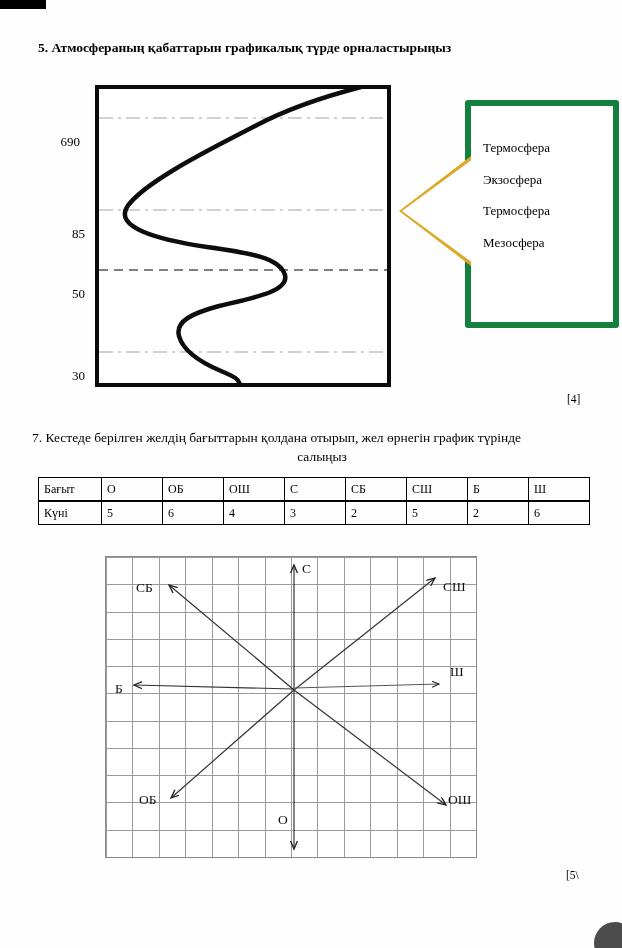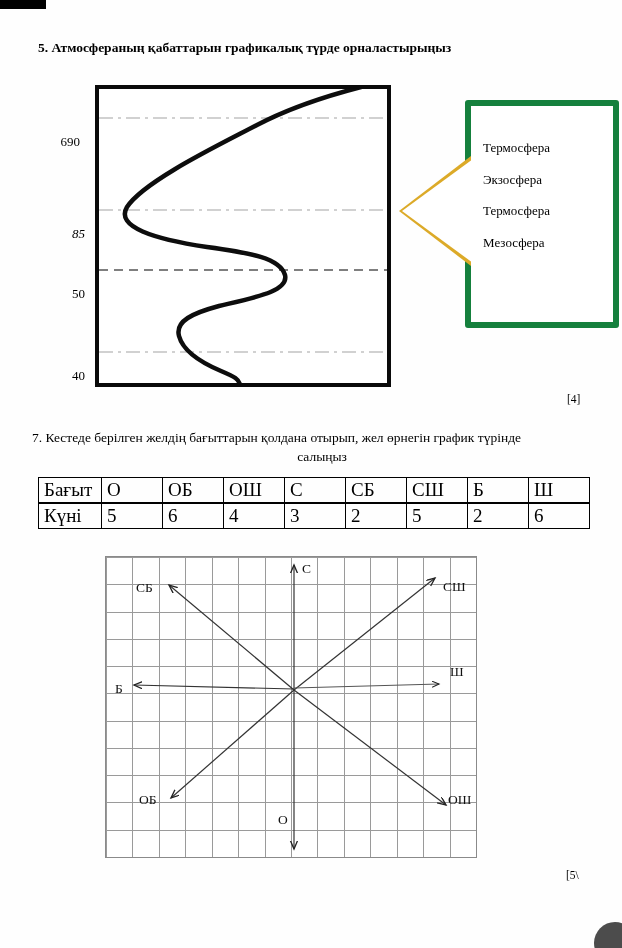--- a/index.html
+++ b/index.html
@@ -6,21 +6,21 @@
   .page{
     position:relative;width:622px;height:948px;background:#fefefe;
     font-family:"Liberation Serif", serif;color:#000;overflow:hidden;
     margin:0 auto;
   }
   .scan-top{position:absolute;left:0;top:0;width:46px;height:9px;background:#000;}
   .scan-corner{position:absolute;right:-14px;bottom:-16px;width:42px;height:42px;border-radius:50%;background:#4c4c4c;}
   .q5-title{position:absolute;left:38px;top:40px;font-size:13.5px;font-weight:bold;}
   .axis-label{position:absolute;width:30px;text-align:right;font-size:13px;margin-top:24px;}
   .axis-690{left:50px;top:110px;}
-  .axis-85{left:55px;top:202px;font-style:italic;}
+  .axis-85{left:55px;top:202px;}
   .axis-50{left:55px;top:262px;}
   .axis-20{left:55px;top:344px;}
   .graph-box{
     position:absolute;left:95px;top:85px;width:288px;height:294px;
     border:4px solid #0a0a0a;background:#fff;
   }
   .graph-box svg{display:block;width:100%;height:100%;}
   .callout{
     position:absolute;left:465px;top:100px;width:142px;height:216px;
     border:6px solid #15803d;border-radius:3px;background:#fff;z-index:2;
@@ -35,21 +35,21 @@
     border-top:52px solid transparent;border-bottom:52px solid transparent;
     border-right:71px solid #fff;
   }
   .layer-list{list-style:none;margin:26px 0 0 0;padding:0 0 0 12px;}
   .layer-list li{font-size:13px;line-height:31.5px;}
   .marks{position:absolute;font-size:11.5px;}
   .marks-q5{left:567px;top:393px;}
   .marks-q6{left:566px;top:869px;}
   .q6-title{position:absolute;left:32px;top:428px;width:570px;font-size:13.5px;line-height:19px;}
   .q6-line2{margin-left:10px;text-align:center;}
-  .wind-table{position:absolute;left:38px;top:477px;border-collapse:collapse;font-size:19px;}
+  .wind-table{position:absolute;left:38px;top:477px;border-collapse:collapse;font-size:12px;}
   .wind-table td{
     border:1px solid #000;height:20px;padding:1px 5px;
     text-align:left;vertical-align:middle;min-width:50px;
   }
   .wind-table td.c0{min-width:52px;}
   .wind-table tr.hdr td{border-bottom:2px solid #000;}
   .rose{
     position:absolute;left:105px;top:556px;width:370px;height:300px;
     border:1px solid #8a8a8a;background-color:#fff;
     background-image:
@@ -64,21 +64,21 @@
 
 <div class="page">
 
   <div class="scan-top"></div>
 
   <div class="q5-title">5. Атмосфераның қабаттарын графикалық түрде орналастырыңыз</div>
 
   <div class="axis-label axis-690">690</div>
   <div class="axis-label axis-85">85</div>
   <div class="axis-label axis-50">50</div>
-  <div class="axis-label axis-20">40</div>
+  <div class="axis-label axis-20">30</div>
 
   <div class="graph-box">
     <svg viewBox="0 0 288 294">
       <line x1="0" y1="29" x2="288" y2="29" stroke="#c2c2c2" stroke-width="1.3" stroke-dasharray="14 5 3 5"></line>
       <line x1="0" y1="121" x2="288" y2="121" stroke="#c2c2c2" stroke-width="1.3" stroke-dasharray="14 5 3 5"></line>
       <line x1="0" y1="181" x2="288" y2="181" stroke="#555555" stroke-width="1.4" stroke-dasharray="9 6"></line>
       <line x1="0" y1="263" x2="288" y2="263" stroke="#c2c2c2" stroke-width="1.3" stroke-dasharray="14 5 3 5"></line>
       <path d="M 262,-2
                C 235,5 196,16 158,36
                C 120,56 45,92 28,118

